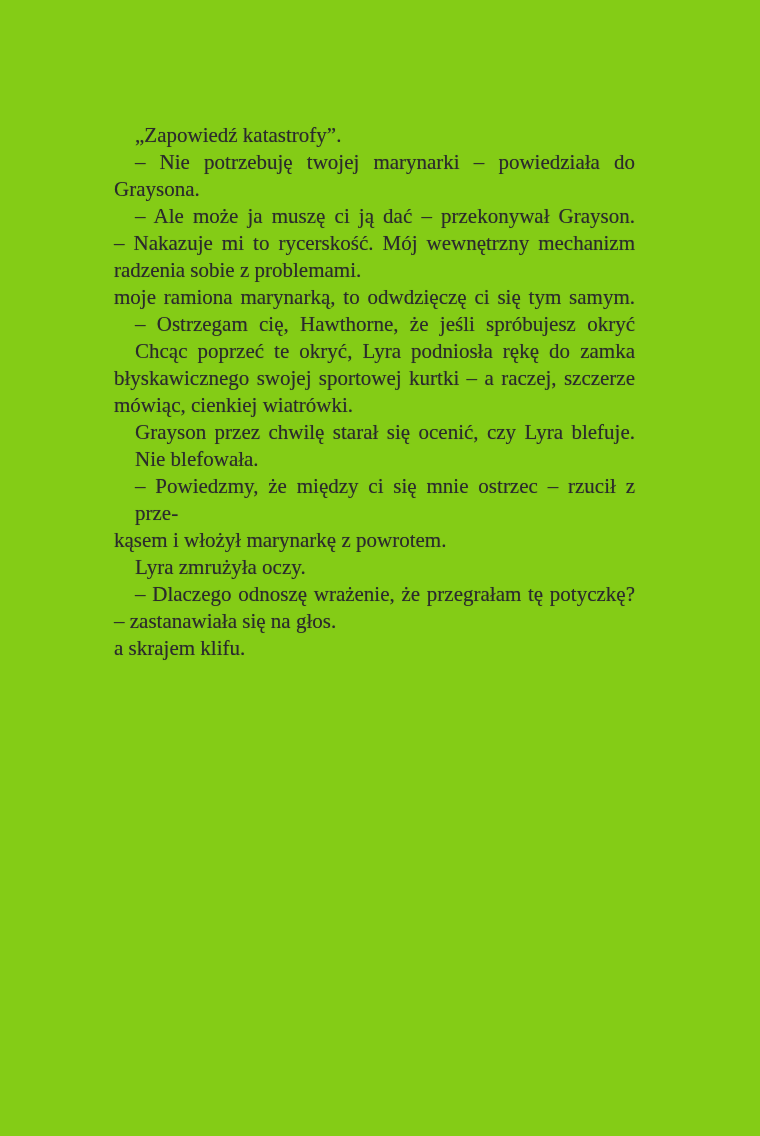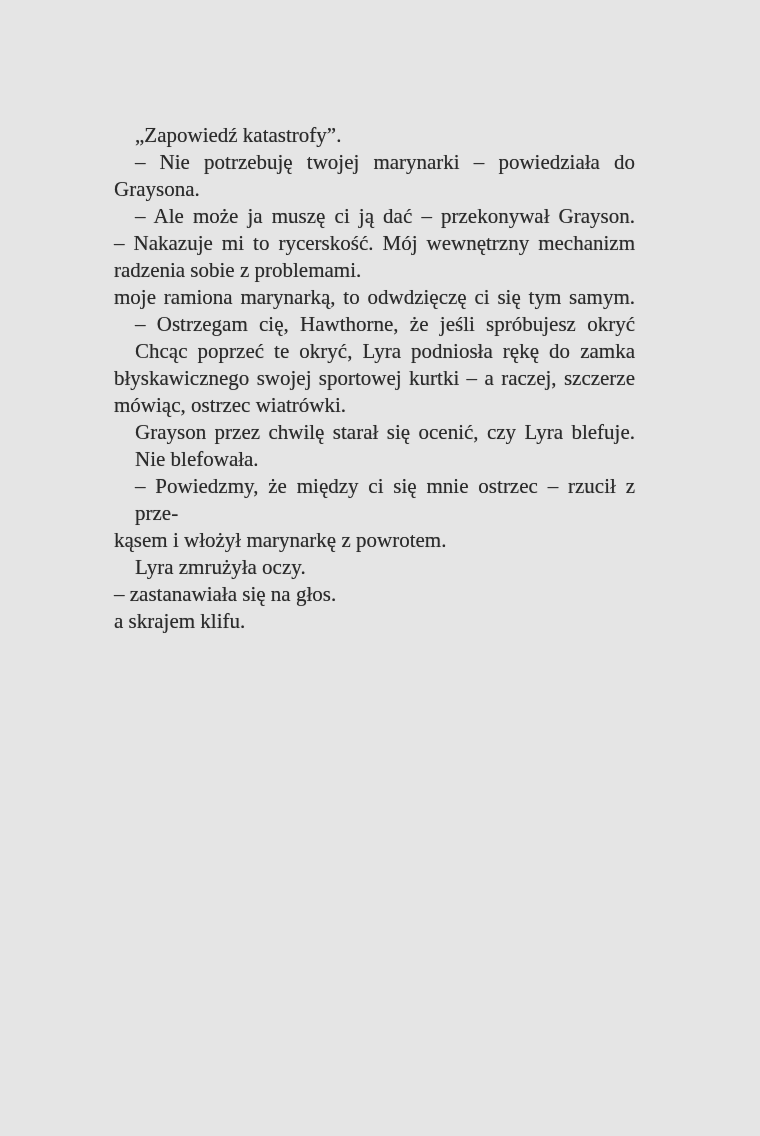--- a/index.html
+++ b/index.html
@@ -4,21 +4,21 @@
 <style>
   html, body {
     margin: 0;
     padding: 0;
     background: #ffffff;
   }
   .book-page {
     position: relative;
     width: 760px;
     height: 1136px;
-    background: #e5e5e5;
+    background: #84cc16;
     overflow: hidden;
     font-family: "Liberation Serif", "DejaVu Serif", serif;
   }
   .text-block {
     position: absolute;
     left: 114px;
     top: 122px;
     width: 521px;
     color: #2b2b2b;
     font-size: 21px;
@@ -62,41 +62,42 @@
     </div>
 
     <div class="para">
       <div class="line just">moje ramiona marynarką, to odwdzięczę ci się tym samym.</div>
       <div class="line indent just">– Ostrzegam cię, Hawthorne, że jeśli spróbujesz okryć</div>
     </div>
 
     <div class="para">
       <div class="line indent just">Chcąc poprzeć te okryć, Lyra podniosła rękę do zamka</div>
       <div class="line just">błyskawicznego swojej sportowej kurtki – a raczej, szczerze</div>
-      <div class="line">mówiąc, ostrzec wiatrówki.</div>
+      <div class="line">mówiąc, cienkiej wiatrówki.</div>
     </div>
 
     <div class="para">
       <div class="line indent just">Grayson przez chwilę starał się ocenić, czy Lyra blefuje.</div>
     </div>
 
     <div class="para">
       <div class="line indent">Nie blefowała.</div>
     </div>
 
     <div class="para">
       <div class="line indent just">– Powiedzmy, że między ci się mnie ostrzec – rzucił z prze-</div>
       <div class="line">kąsem i włożył marynarkę z powrotem.</div>
     </div>
 
     <div class="para">
       <div class="line indent">Lyra zmrużyła oczy.</div>
     </div>
 
     <div class="para">
+      <div class="line indent just">– Dlaczego odnoszę wrażenie, że przegrałam tę potyczkę?</div>
       <div class="line">– zastanawiała się na głos.</div>
     </div>
 
     <div class="para">
       <div class="line">a skrajem klifu.</div>
     </div>
 
   </div>
 </div>
 

